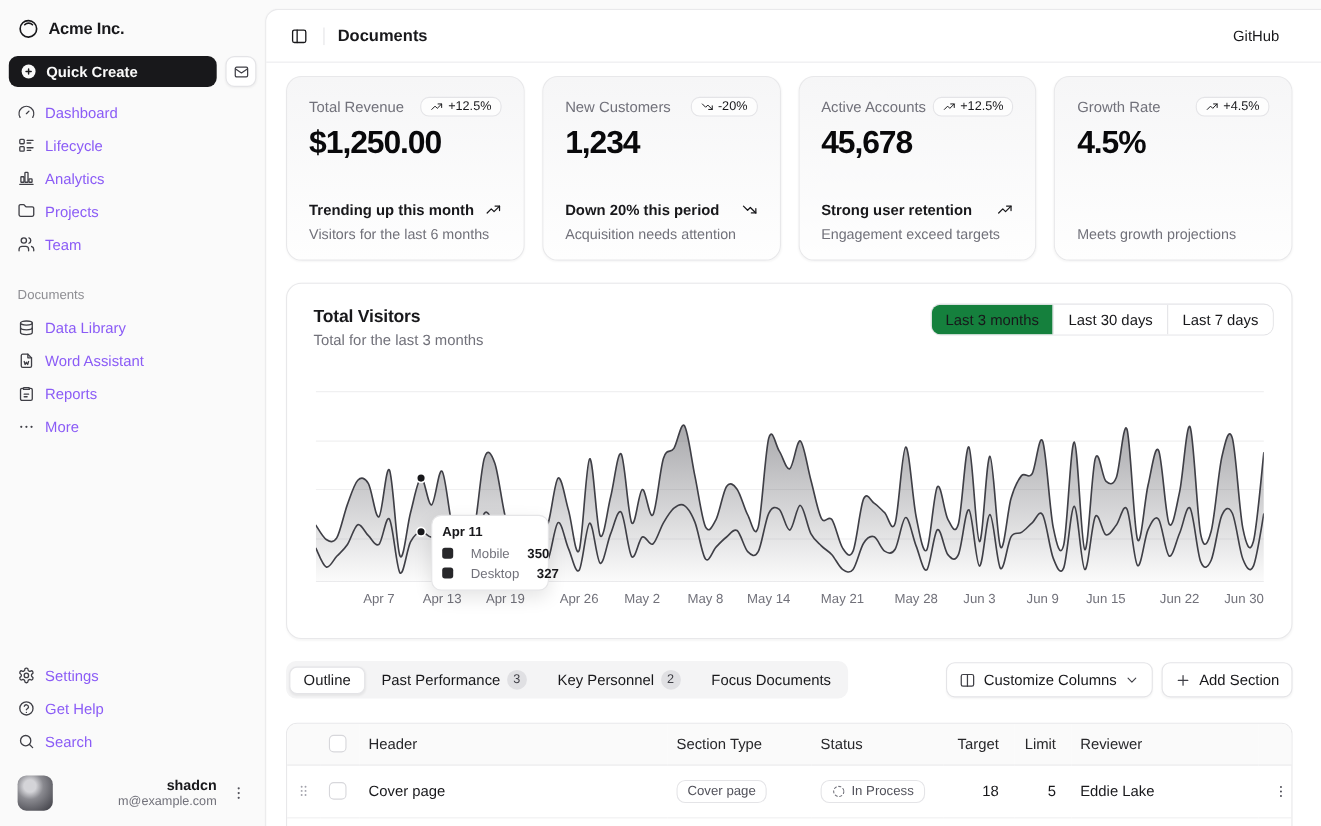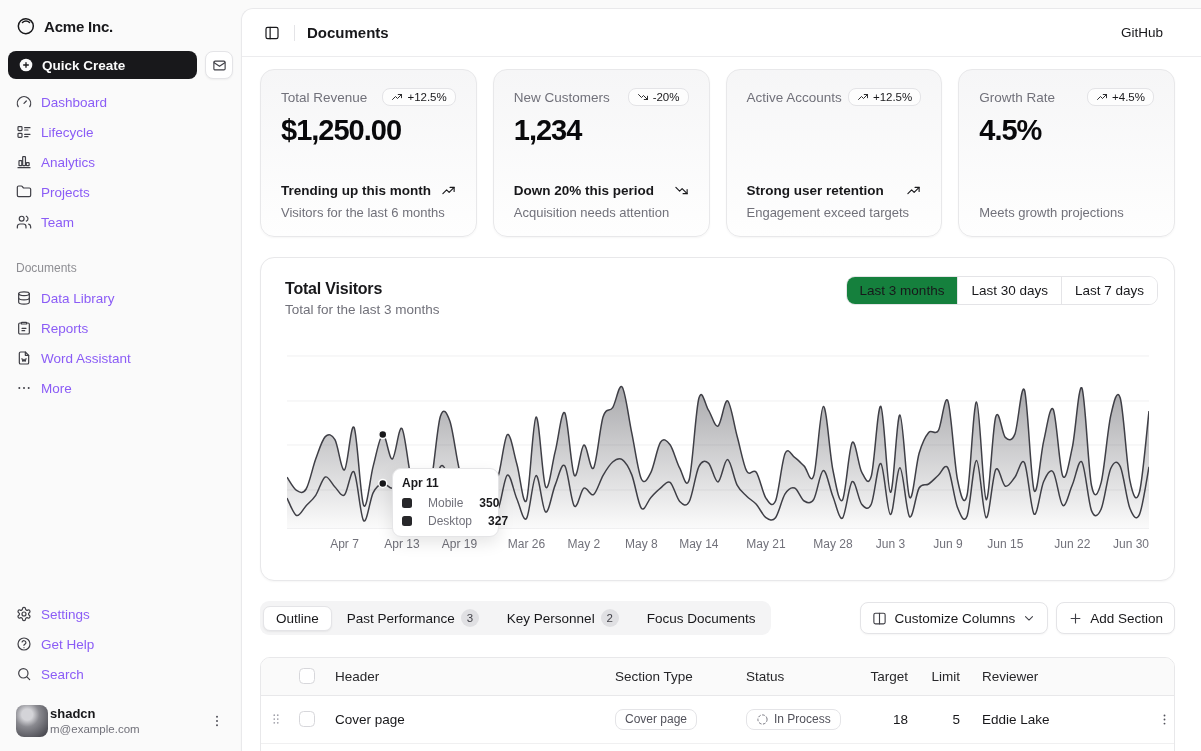--- a/index.html
+++ b/index.html
@@ -14,21 +14,21 @@
   .brand-name { font-size:15px; font-weight:700; letter-spacing:-0.2px; }
   .quick-row { display:flex; gap:8px; margin-top:9px; padding:0 0 0 0; }
   .quick-create { flex:1; display:flex; align-items:center; gap:8px; height:28px; background:#18181b; color:#fafafa; border:none; border-radius:8px; padding:0 10px; font-size:13.5px; font-weight:600; cursor:pointer; }
   .mail-btn { width:28px; height:28px; background:#fff; border:1px solid #e4e4e7; border-radius:8px; display:flex; align-items:center; justify-content:center; color:#3f3f46; cursor:pointer; box-shadow:0 1px 2px rgba(0,0,0,.05); }
   .nav-list { margin-top:8px; display:flex; flex-direction:column; }
   .nav-item { display:flex; align-items:center; gap:9px; height:30px; padding:0 8px; border-radius:8px; color:#8b5cf6; font-size:13.5px; cursor:pointer; }
   .nav-item .ic { color:#3f3f46; }
   .group-label { margin-top:24px; padding:0 8px; font-size:12px; color:#8e8e93; }
   .group-list { margin-top:8px; }
   .sidebar-bottom { position:absolute; left:8px; right:8px; bottom:62px; }
-  .user-row { position:absolute; left:8px; right:8px; bottom:8px; display:flex; align-items:center; gap:2px; padding:6px 8px; border-radius:8px; cursor:pointer; }
+  .user-row { position:absolute; left:8px; right:8px; bottom:8px; display:flex; align-items:center; gap:12px; padding:6px 8px; border-radius:8px; cursor:pointer;text-align:right; }
   .avatar { width:32px; height:32px; border-radius:8px; background:radial-gradient(circle at 35% 30%, #d4d4d8 0 18%, #8a8a90 40%, #3f3f46 95%); flex:none; }
   .user-meta { flex:1; line-height:1.25; overflow:hidden; }
   .user-name { font-size:13px; font-weight:700; color:#18181b; }
   .user-email { font-size:11.5px; color:#71717a; }
   .user-menu { color:#52525b; cursor:pointer; }
 
   
   .content { position:fixed; left:241px; top:8px; right:0; height:900px; background:#fff; border:1px solid #e9e9eb; border-right:none; border-radius:12px 0 0 0; box-shadow:0 1px 2px rgba(0,0,0,.04); }
   .page-header { display:flex; align-items:center; height:48px; padding:0 38px 0 16px; border-bottom:1px solid #ececee; }
   .panel-toggle { width:28px; height:28px; border:none; background:transparent; border-radius:6px; display:flex; align-items:center; justify-content:center; color:#18181b; cursor:pointer; }
@@ -184,36 +184,36 @@
             <ellipse cx="12" cy="5.5" rx="8" ry="2.8"></ellipse>
             <path d="M4 5.5v13c0 1.55 3.58 2.8 8 2.8s8-1.25 8-2.8v-13"></path>
             <path d="M4 12c0 1.55 3.58 2.8 8 2.8s8-1.25 8-2.8"></path>
           </svg>
         </span>
        <span>Data Library</span>
      </div>
       <div class="nav-item">
        <span class="ic">
           <svg width="16" height="16" viewBox="0 0 24 24" fill="none" stroke="currentColor" stroke-width="1.8" stroke-linecap="round" stroke-linejoin="round">
+            <path d="M14 3H7a2 2 0 0 0-2 2v14a2 2 0 0 0 2 2h10a2 2 0 0 0 2-2V8z"></path>
+            <path d="M14 3v5h5"></path>
+            <path d="m9 13 1.3 4 1.7-3 1.7 3 1.3-4"></path>
+          </svg>
+        </span>
+       <span>Word Assistant</span>
+     </div>
+      <div class="nav-item">
+       <span class="ic">
+          <svg width="16" height="16" viewBox="0 0 24 24" fill="none" stroke="currentColor" stroke-width="1.8" stroke-linecap="round" stroke-linejoin="round">
             <path d="M9 3.5h6a1 1 0 0 1 1 1V6H8V4.5a1 1 0 0 1 1-1z"></path>
             <path d="M16 4.5h2a2 2 0 0 1 2 2V19a2 2 0 0 1-2 2H6a2 2 0 0 1-2-2V6.5a2 2 0 0 1 2-2h2"></path>
             <path d="M9 12.5h6M9 16h4"></path>
           </svg>
         </span>
        <span>Reports</span>
-     </div>
-      <div class="nav-item">
-       <span class="ic">
-          <svg width="16" height="16" viewBox="0 0 24 24" fill="none" stroke="currentColor" stroke-width="1.8" stroke-linecap="round" stroke-linejoin="round">
-            <path d="M14 3H7a2 2 0 0 0-2 2v14a2 2 0 0 0 2 2h10a2 2 0 0 0 2-2V8z"></path>
-            <path d="M14 3v5h5"></path>
-            <path d="m9 13 1.3 4 1.7-3 1.7 3 1.3-4"></path>
-          </svg>
-        </span>
-       <span>Word Assistant</span>
      </div>
       <div class="nav-item">
        <span class="ic">
           <svg width="16" height="16" viewBox="0 0 24 24" fill="none" stroke="currentColor" stroke-width="1.8" stroke-linecap="round" stroke-linejoin="round">
             <circle cx="5" cy="12" r="1.5" fill="currentColor" stroke="none"></circle>
             <circle cx="12" cy="12" r="1.5" fill="currentColor" stroke="none"></circle>
             <circle cx="19" cy="12" r="1.5" fill="currentColor" stroke="none"></circle>
           </svg>
         </span>
        <span>More</span>
@@ -338,20 +338,21 @@
     <div class="stat-top">
       <span class="stat-label">Active Accounts</span>
       <span class="stat-badge">
         <span class="ic">
               <svg width="12" height="12" viewBox="0 0 24 24" fill="none" stroke="currentColor" stroke-width="1.8" stroke-linecap="round" stroke-linejoin="round">
                 <path d="m3 17 6-6 4 4 8-8"></path>
                 <path d="M14.5 7H21v6.5"></path>
               </svg>
             </span>+12.5%</span>
     </div>
+    <div class="stat-value">45,678</div>
     <div class="stat-foot">
       <div class="stat-line1">
             <span class="txt">Strong user retention</span>
         <span class="ic">
               <svg width="15" height="15" viewBox="0 0 24 24" fill="none" stroke="currentColor" stroke-width="1.8" stroke-linecap="round" stroke-linejoin="round">
                 <path d="m3 17 6-6 4 4 8-8"></path>
                 <path d="M14.5 7H21v6.5"></path>
               </svg>
             </span>
           </div>
@@ -405,21 +406,21 @@
        <path d="M0.0,125.2C1.6,127.4 6.4,136.4 9.6,138.4C12.8,140.4 16.0,142.2 19.2,137.0C22.4,131.8 25.6,115.8 28.8,107.0C32.0,98.3 35.2,87.8 38.4,84.6C41.6,81.4 44.9,82.1 48.1,87.7C51.3,93.2 54.5,119.8 57.7,117.8C60.9,115.7 64.1,69.5 67.3,75.4C70.5,81.3 73.7,147.0 76.9,153.4C80.1,159.9 83.3,125.9 86.5,114.1C89.7,102.3 92.9,83.8 96.1,82.6C99.3,81.5 102.5,108.1 105.7,107.0C108.9,106.0 112.1,73.0 115.3,76.4C118.5,79.7 121.7,117.2 124.9,127.2C128.1,137.3 131.4,135.9 134.6,136.6C137.8,137.3 141.0,143.3 144.2,131.3C147.4,119.3 150.6,75.0 153.8,64.7C157.0,54.3 160.2,60.2 163.4,69.1C166.6,78.0 169.8,105.6 173.0,118.0C176.2,130.5 179.4,141.7 182.6,143.7C185.8,145.7 189.0,133.6 192.2,130.0C195.4,126.4 198.6,122.8 201.8,122.1C205.0,121.4 208.2,132.3 211.4,125.7C214.6,119.1 217.9,84.9 221.1,82.6C224.3,80.4 227.5,101.2 230.7,112.2C233.9,123.2 237.1,156.3 240.3,148.4C243.5,140.6 246.7,67.3 249.9,65.1C253.1,62.8 256.3,129.1 259.5,134.9C262.7,140.7 265.9,112.0 269.1,99.6C272.3,87.3 275.5,56.8 278.7,60.8C281.9,64.7 285.1,118.0 288.3,123.3C291.5,128.7 294.7,94.2 297.9,93.0C301.1,91.8 304.4,120.8 307.6,116.1C310.8,111.4 314.0,74.9 317.2,64.8C320.4,54.7 323.6,60.6 326.8,55.6C330.0,50.7 333.2,30.9 336.4,35.1C339.6,39.4 342.8,65.8 346.0,81.1C349.2,96.4 352.4,120.4 355.6,127.0C358.8,133.5 362.0,126.4 365.2,120.3C368.4,114.1 371.6,94.8 374.8,90.2C378.0,85.6 381.2,88.4 384.4,92.7C387.6,97.0 390.9,110.3 394.1,116.1C397.3,121.9 400.5,138.9 403.7,127.2C406.9,115.6 410.1,57.8 413.3,46.3C416.5,34.7 419.7,53.5 422.9,58.1C426.1,62.8 429.3,75.7 432.5,74.1C435.7,72.6 438.9,47.2 442.1,48.9C445.3,50.6 448.5,72.6 451.7,84.3C454.9,96.0 458.1,113.2 461.3,119.2C464.5,125.2 467.7,115.8 470.9,120.3C474.1,124.8 477.4,141.3 480.6,146.1C483.8,150.8 487.0,156.4 490.2,149.0C493.4,141.6 496.6,108.7 499.8,101.5C503.0,94.2 506.2,103.3 509.4,105.4C512.6,107.5 515.8,111.1 519.0,114.1C522.2,117.2 525.4,133.6 528.6,123.6C531.8,113.7 535.0,55.3 538.2,54.4C541.4,53.4 544.6,102.4 547.8,118.0C551.0,133.7 554.2,152.6 557.4,148.0C560.6,143.4 563.9,95.2 567.1,90.6C570.3,85.9 573.5,114.5 576.7,120.1C579.9,125.8 583.1,135.3 586.3,124.3C589.5,113.4 592.7,51.7 595.9,54.4C599.1,57.0 602.3,138.9 605.5,140.3C608.7,141.8 611.9,62.0 615.1,62.9C618.3,63.7 621.5,138.8 624.7,145.2C627.9,151.6 631.1,112.0 634.3,101.2C637.5,90.4 640.7,84.2 643.9,80.4C647.1,76.7 650.4,84.0 653.6,78.7C656.8,73.5 660.0,40.9 663.2,49.1C666.4,57.2 669.6,111.8 672.8,127.5C676.0,143.2 679.2,156.2 682.4,143.3C685.6,130.3 688.8,49.2 692.0,49.9C695.2,50.6 698.4,145.1 701.6,147.6C704.8,150.1 708.0,75.0 711.2,64.7C714.4,54.3 717.6,82.5 720.8,85.4C724.0,88.3 727.2,89.9 730.4,82.1C733.6,74.2 736.9,28.9 740.1,38.3C743.3,47.7 746.5,129.9 749.7,138.4C752.9,146.8 756.1,102.6 759.3,89.1C762.5,75.6 765.7,51.6 768.9,57.4C772.1,63.3 775.3,117.9 778.5,124.2C781.7,130.5 784.9,109.8 788.1,95.2C791.3,80.5 794.5,29.8 797.7,36.2C800.9,42.6 804.1,117.7 807.3,133.5C810.5,149.3 813.7,142.5 816.9,130.9C820.1,119.2 823.4,77.7 826.6,63.6C829.8,49.5 833.0,35.5 836.2,46.3C839.4,57.1 842.6,112.7 845.8,128.4C849.0,144.0 852.2,151.9 855.4,140.3C858.6,128.8 863.4,72.6 865.0,59.1" fill="none" stroke="#3f3f46" stroke-width="1.5"></path>
        <path d="M0.0,146.1C1.6,149.0 6.4,162.2 9.6,163.5C12.8,164.8 16.0,157.1 19.2,153.7C22.4,150.4 25.6,148.1 28.8,143.3C32.0,138.5 35.2,126.4 38.4,125.0C41.6,123.6 44.9,132.1 48.1,135.0C51.3,138.0 54.5,145.4 57.7,142.9C60.9,140.3 64.1,115.7 67.3,120.0C70.5,124.3 73.7,165.3 76.9,168.8C80.1,172.2 83.3,146.8 86.5,140.6C89.7,134.4 92.9,132.1 96.1,131.4C99.3,130.7 102.5,136.7 105.7,136.3C108.9,136.0 112.1,125.7 115.3,129.3C118.5,132.9 121.7,152.7 124.9,157.9C128.1,163.1 131.4,160.3 134.6,160.3C137.8,160.3 141.0,165.3 144.2,157.8C147.4,150.2 150.6,120.1 153.8,114.8C157.0,109.6 160.2,121.6 163.4,126.3C166.6,131.0 169.8,136.7 173.0,143.1C176.2,149.5 179.4,162.1 182.6,164.6C185.8,167.1 189.0,161.0 192.2,157.9C195.4,154.8 198.6,145.8 201.8,145.8C205.0,145.8 208.2,161.6 211.4,157.8C214.6,154.0 217.9,124.9 221.1,123.1C224.3,121.3 227.5,139.8 230.7,147.0C233.9,154.3 237.1,170.4 240.3,166.5C243.5,162.6 246.7,124.7 249.9,123.6C253.1,122.5 256.3,158.4 259.5,160.0C262.7,161.6 265.9,140.8 269.1,133.1C272.3,125.4 275.5,110.2 278.7,113.7C281.9,117.2 285.1,150.3 288.3,154.0C291.5,157.7 294.7,138.1 297.9,136.2C301.1,134.3 304.4,144.7 307.6,142.6C310.8,140.4 314.0,128.8 317.2,123.3C320.4,117.9 323.6,112.6 326.8,110.0C330.0,107.3 333.2,105.4 336.4,107.6C339.6,109.8 342.8,114.8 346.0,122.9C349.2,131.0 352.4,152.5 355.6,156.2C358.8,160.0 362.0,148.7 365.2,145.4C368.4,142.0 371.6,138.7 374.8,136.2C378.0,133.7 381.2,128.1 384.4,130.3C387.6,132.5 390.9,146.3 394.1,149.5C397.3,152.7 400.5,155.4 403.7,149.5C406.9,143.7 410.1,121.0 413.3,114.6C416.5,108.2 419.7,108.5 422.9,111.1C426.1,113.6 429.3,130.5 432.5,129.9C435.7,129.3 438.9,106.9 442.1,107.5C445.3,108.0 448.5,127.0 451.7,133.1C454.9,139.2 458.1,141.0 461.3,144.2C464.5,147.5 467.7,148.8 470.9,152.3C474.1,155.9 477.4,163.3 480.6,165.6C483.8,167.8 487.0,169.7 490.2,165.7C493.4,161.8 496.6,146.8 499.8,141.9C503.0,136.9 506.2,134.8 509.4,136.0C512.6,137.2 515.8,147.1 519.0,149.0C522.2,150.9 525.4,152.4 528.6,147.3C531.8,142.2 535.0,118.9 538.2,118.5C541.4,118.0 544.6,136.6 547.8,144.5C551.0,152.5 554.2,168.6 557.4,166.1C560.6,163.6 563.9,131.9 567.1,129.6C570.3,127.3 573.5,148.4 576.7,152.2C579.9,156.0 583.1,159.0 586.3,152.2C589.5,145.4 592.7,109.8 595.9,111.5C599.1,113.2 602.3,161.9 605.5,162.6C608.7,163.4 611.9,115.5 615.1,115.8C618.3,116.2 621.5,161.4 624.7,164.7C627.9,168.1 631.1,141.5 634.3,136.0C637.5,130.6 640.7,134.1 643.9,132.0C647.1,129.9 650.4,126.0 653.6,123.3C656.8,120.7 660.0,110.6 663.2,116.0C666.4,121.3 669.6,147.4 672.8,155.4C676.0,163.4 679.2,172.0 682.4,164.2C685.6,156.4 688.8,108.2 692.0,108.4C695.2,108.7 698.4,164.2 701.6,165.7C704.8,167.2 708.0,122.9 711.2,117.6C714.4,112.4 717.6,132.9 720.8,134.2C724.0,135.5 727.2,129.2 730.4,125.3C733.6,121.4 736.9,104.7 740.1,110.8C743.3,116.9 746.5,159.0 749.7,162.1C752.9,165.2 756.1,136.5 759.3,129.5C762.5,122.5 765.7,116.1 768.9,120.1C772.1,124.1 775.3,151.3 778.5,153.4C781.7,155.6 784.9,140.0 788.1,132.8C791.3,125.6 794.5,105.8 797.7,110.1C800.9,114.4 804.1,150.7 807.3,158.6C810.5,166.5 813.7,164.4 816.9,157.3C820.1,150.3 823.4,123.6 826.6,116.5C829.8,109.4 833.0,107.9 836.2,114.6C839.4,121.2 842.6,148.2 845.8,156.2C849.0,164.2 852.2,169.5 855.4,162.6C858.6,155.7 863.4,122.8 865.0,114.8" fill="none" stroke="#3f3f46" stroke-width="1.5"></path>
      </g>
      <circle cx="96.1" cy="82.6" r="4" fill="#18181b" stroke="#fff" stroke-width="1.5"></circle>
                 <circle cx="96.1" cy="131.4" r="4" fill="#18181b" stroke="#fff" stroke-width="1.5"></circle>
    </svg></div>
     <div class="x-labels" id="x-labels">
         <span style="left:6.67%">Apr 7</span>
         <span style="left:13.33%">Apr 13</span>
         <span style="left:20.00%">Apr 19</span>
-        <span style="left:27.78%">Mar 26</span>
+        <span style="left:27.78%">Apr 26</span>
         <span style="left:34.44%">May 2</span>
         <span style="left:41.11%">May 8</span>
         <span style="left:47.78%">May 14</span>
         <span style="left:55.56%">May 21</span>
         <span style="left:63.33%">May 28</span>
         <span style="left:70.00%">Jun 3</span>
         <span style="left:76.67%">Jun 9</span>
         <span style="left:83.33%">Jun 15</span>
         <span style="left:91.11%">Jun 22</span>
         <span style="left:100.00%">Jun 30</span>

